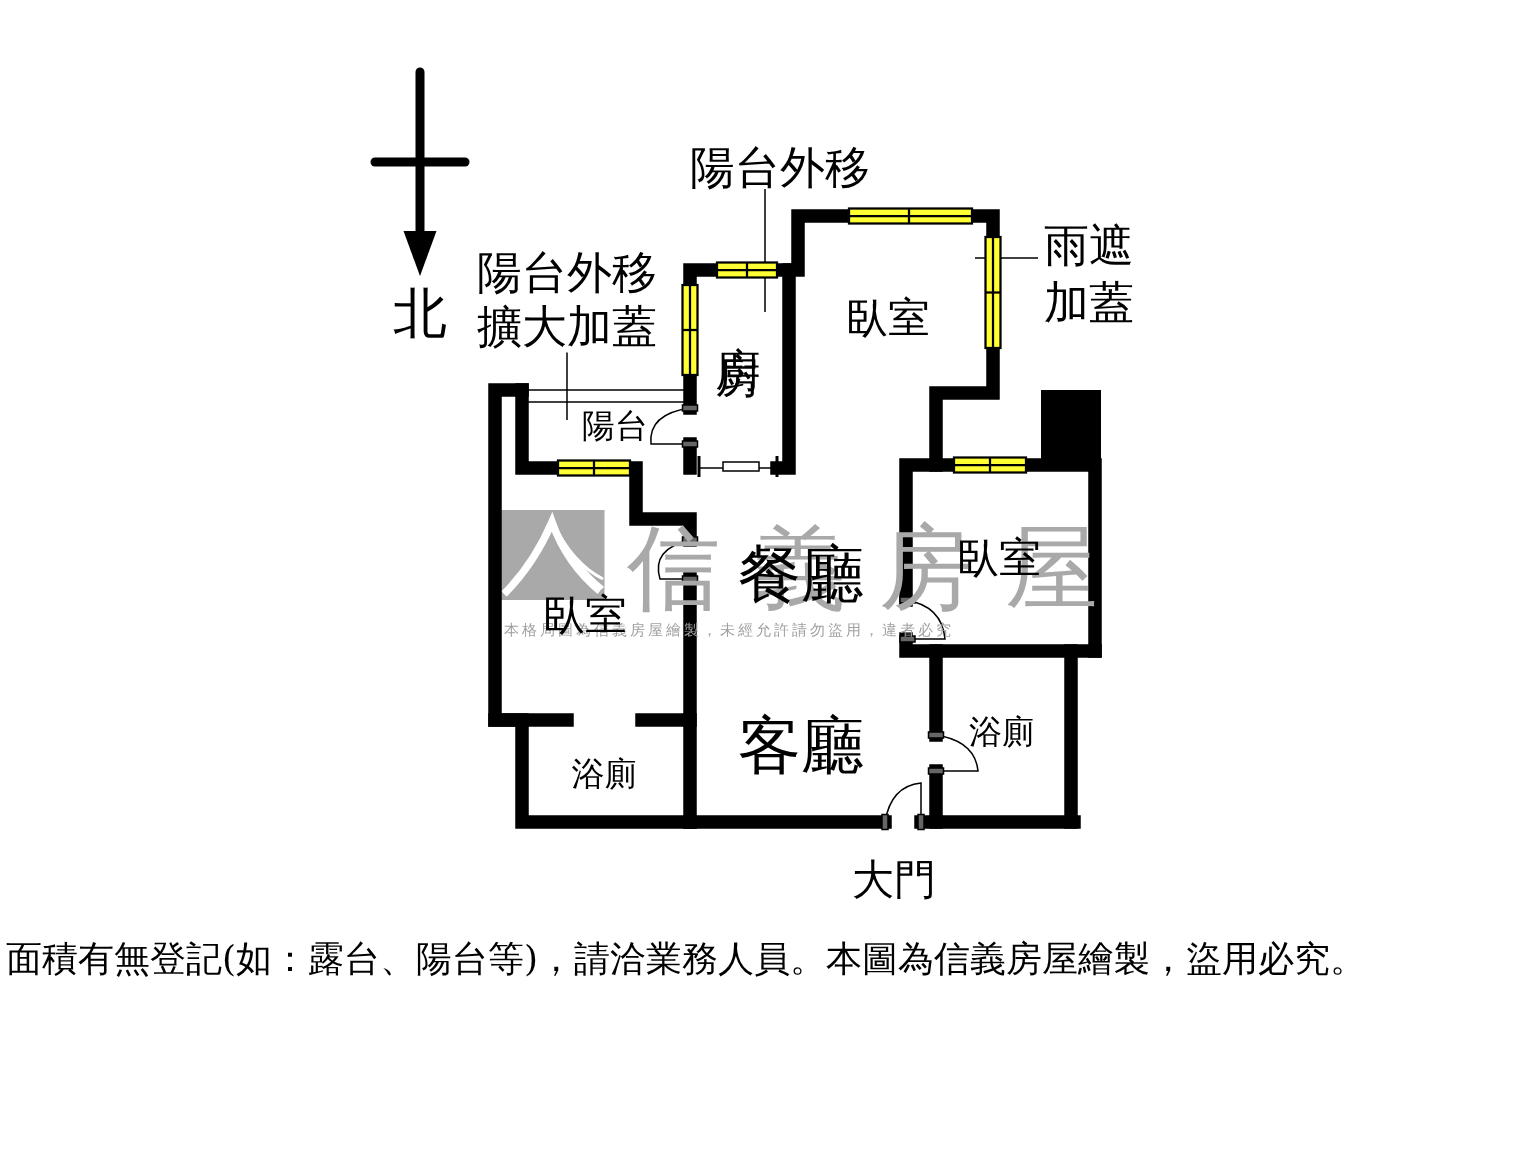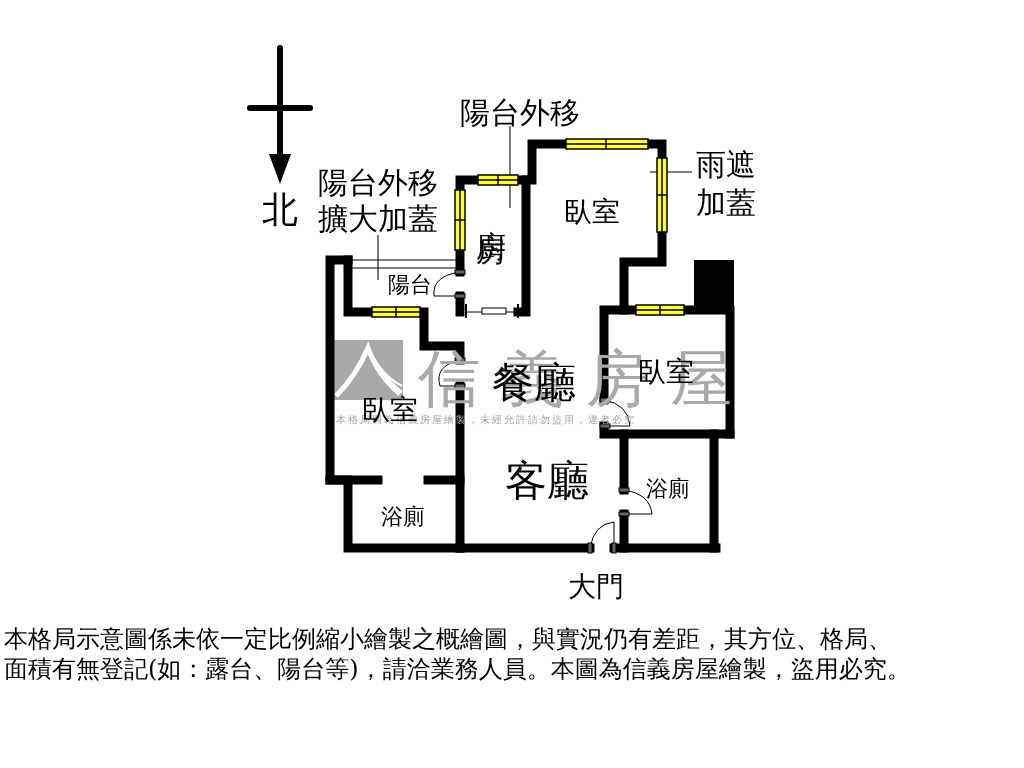--- a/index.html
+++ b/index.html
@@ -151,21 +151,20 @@
 <div class="lbl note" style="left:318px; top:202px;">擴大加蓋</div>
 <div class="lbl note" style="left:696px; top:148px;">雨遮</div>
 <div class="lbl note" style="left:696px; top:186px;">加蓋</div>
 
 <div class="lbl vert" style="left:476px; top:206px;">廚房</div>
 <div class="lbl room-md" style="left:564px; top:198px;">臥室</div>
 <div class="lbl room-sm" style="left:388px; top:274px;">陽台</div>
 <div class="lbl room-lg" style="left:492px; top:362px;">餐廳</div>
 <div class="lbl room-md" style="left:638px; top:358px;">臥室</div>
 <div class="lbl room-md" style="left:362px; top:396px;">臥室</div>
-<div class="lbl room-lg" style="left:492px; top:460px;margin-left:13px;">客廳</div>
+<div class="lbl room-lg" style="left:492px; top:476px;">客廳</div>
 <div class="lbl room-sm" style="left:381px; top:506px;">浴廁</div>
 <div class="lbl room-sm" style="left:646px; top:478px;">浴廁</div>
 <div class="lbl room-md" style="left:568px; top:562px;margin-top:11px;">大門</div>
 
 <div id="disclaimer">
-  <div>本格局示意圖係未依一定比例縮小繪製之概繪圖，與實況仍有差距，其方位、格局、</div>
   <div>面積有無登記(如：露台、陽台等)，請洽業務人員。本圖為信義房屋繪製，盜用必究。</div>
 </div>
 
 </body></html>

